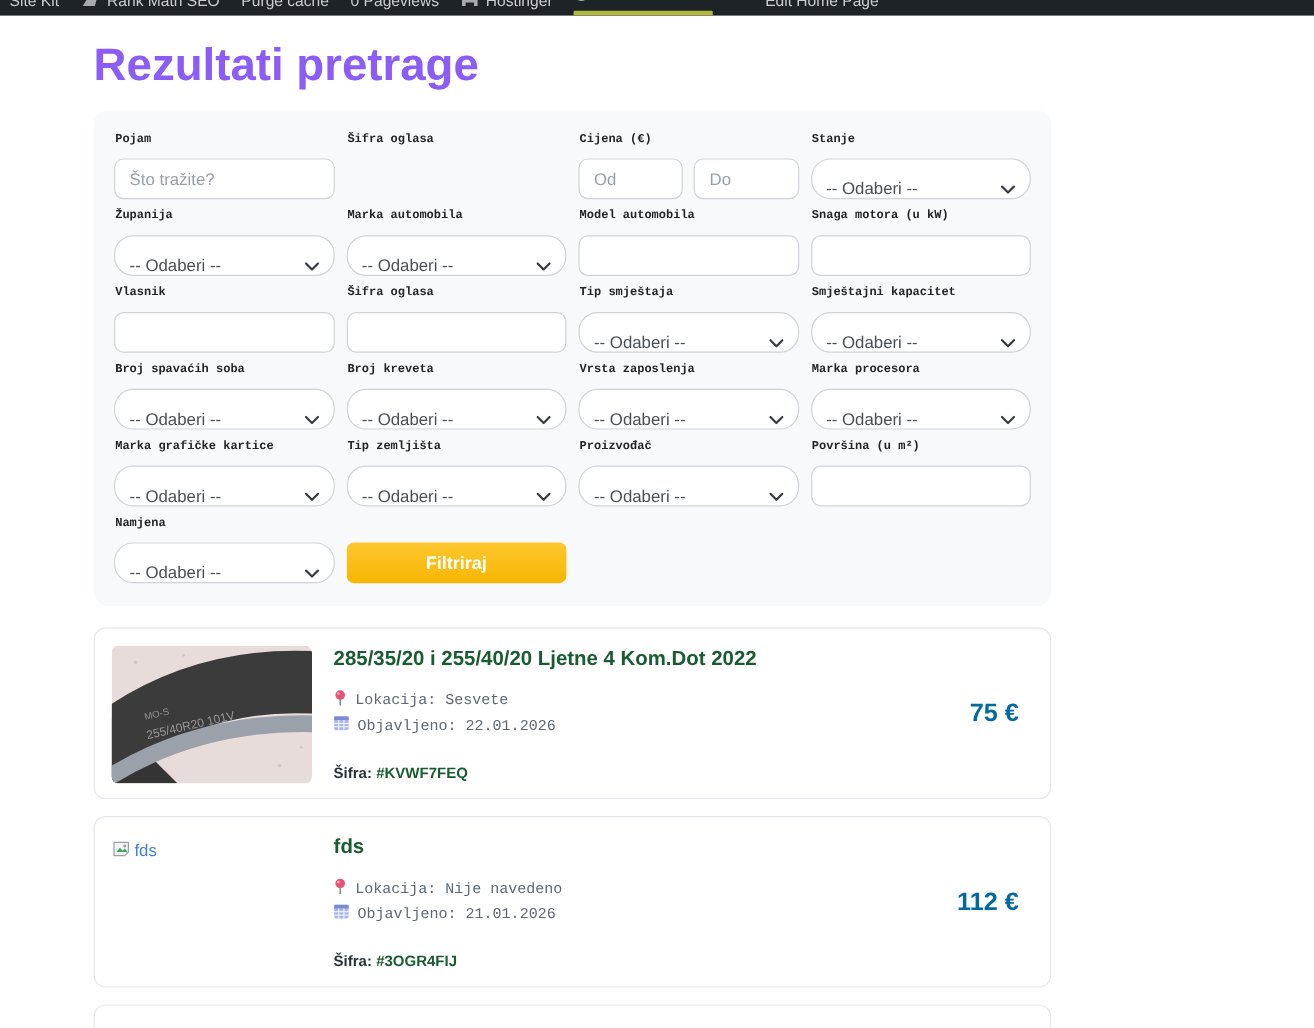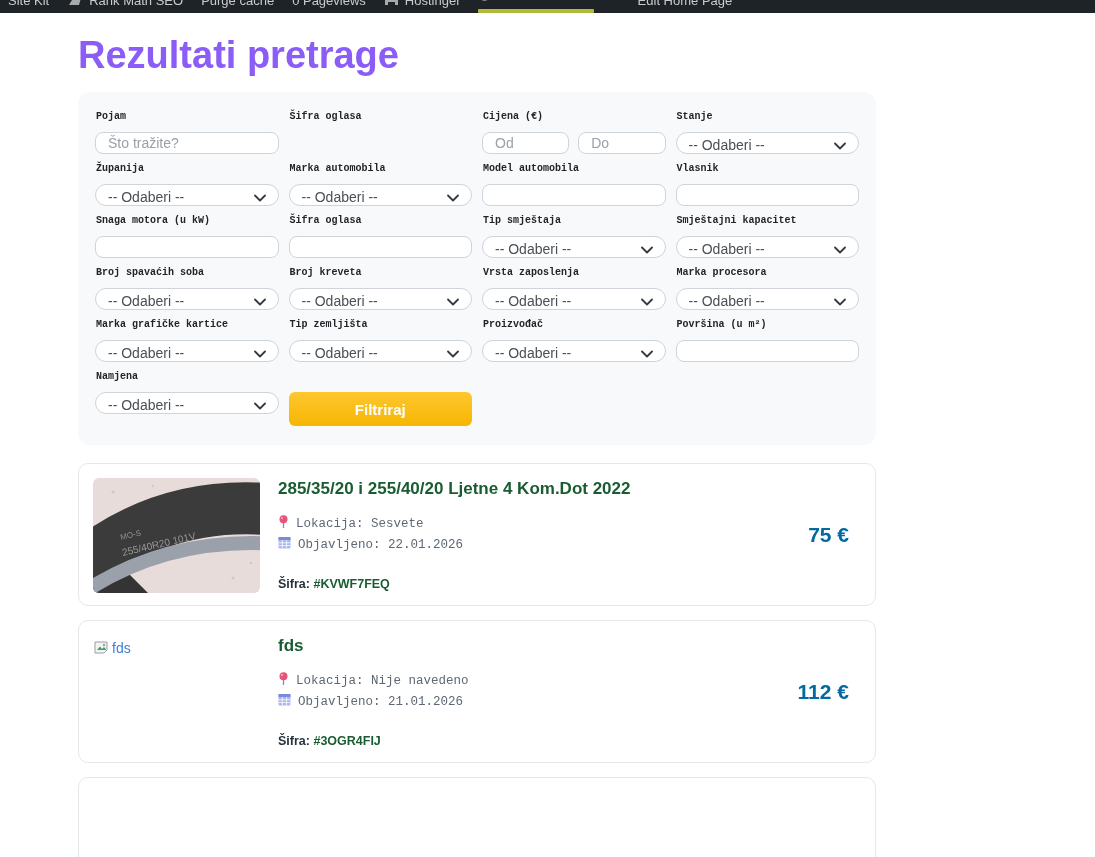--- a/index.html
+++ b/index.html
@@ -19,21 +19,21 @@
 
   
   .main { padding-left:78px; width:876px; }
   .page-title { margin-top:21px; font-size:38px; font-weight:700; color:#8b5cf6; }
 
   
   .panel { margin-top:15px; width:798px; background:#f8f9fa; border-radius:12px;
     padding:19px 17px; }
   .fgrid { display:grid; grid-template-columns:repeat(4,1fr); gap:9px 10px; }
   .flabel { font-size:10px; font-weight:600; color:#212529; margin:0 0 5px 1px; height:16px;font-family:Liberation Mono, monospace; }
-  .control { height:22px; width:100%; background:#fff; border:1px solid #ced4da;
+  .control { height:34px; width:100%; background:#fff; border:1px solid #ced4da;
     border-radius:8px; font-size:14px; color:#495057; padding:0 12px;
     font-family:"Liberation Sans", sans-serif; }
   input.control::placeholder { color:#98a1a9; }
   .selectbox { display:flex; align-items:flex-end; justify-content:space-between;
     cursor:pointer;border-radius:16px; }
   .selectbox .chev { flex:none; margin-left:6px; }
   .range { display:flex; gap:9px; }
   .range .control { width:50%; }
   .filter-btn { height:34px; width:100%; border:none; border-radius:6px;
     background:linear-gradient(180deg,#fdc72e,#f7b603); color:#fff; font-weight:700;
@@ -152,26 +152,26 @@
           <span class="chev"><svg width="12" height="8" viewBox="0 0 12 8">
                 <path d="M1 1.5 L6 6.5 L11 1.5" fill="none" stroke="#343a40" stroke-width="1.8" stroke-linecap="round" stroke-linejoin="round"></path>
               </svg></span>
         </div>
       </div>
       <div>
         <div class="flabel">Model automobila</div>
         <input class="control" style="">
       </div>
       <div>
+        <div class="flabel">Snaga motora (u kW)</div>
+        <input class="control" style="">
+      </div>
+
+      <div>
         <div class="flabel">Vlasnik</div>
-        <input class="control" style="">
-      </div>
-
-      <div>
-        <div class="flabel">Snaga motora (u kW)</div>
         <input class="control" style="">
       </div>
       <div>
         <div class="flabel">Šifra oglasa</div>
         <input class="control" style="">
       </div>
       <div>
         <div class="flabel">Tip smještaja</div>
         <div class="control selectbox">
           <span>-- Odaberi --</span>

